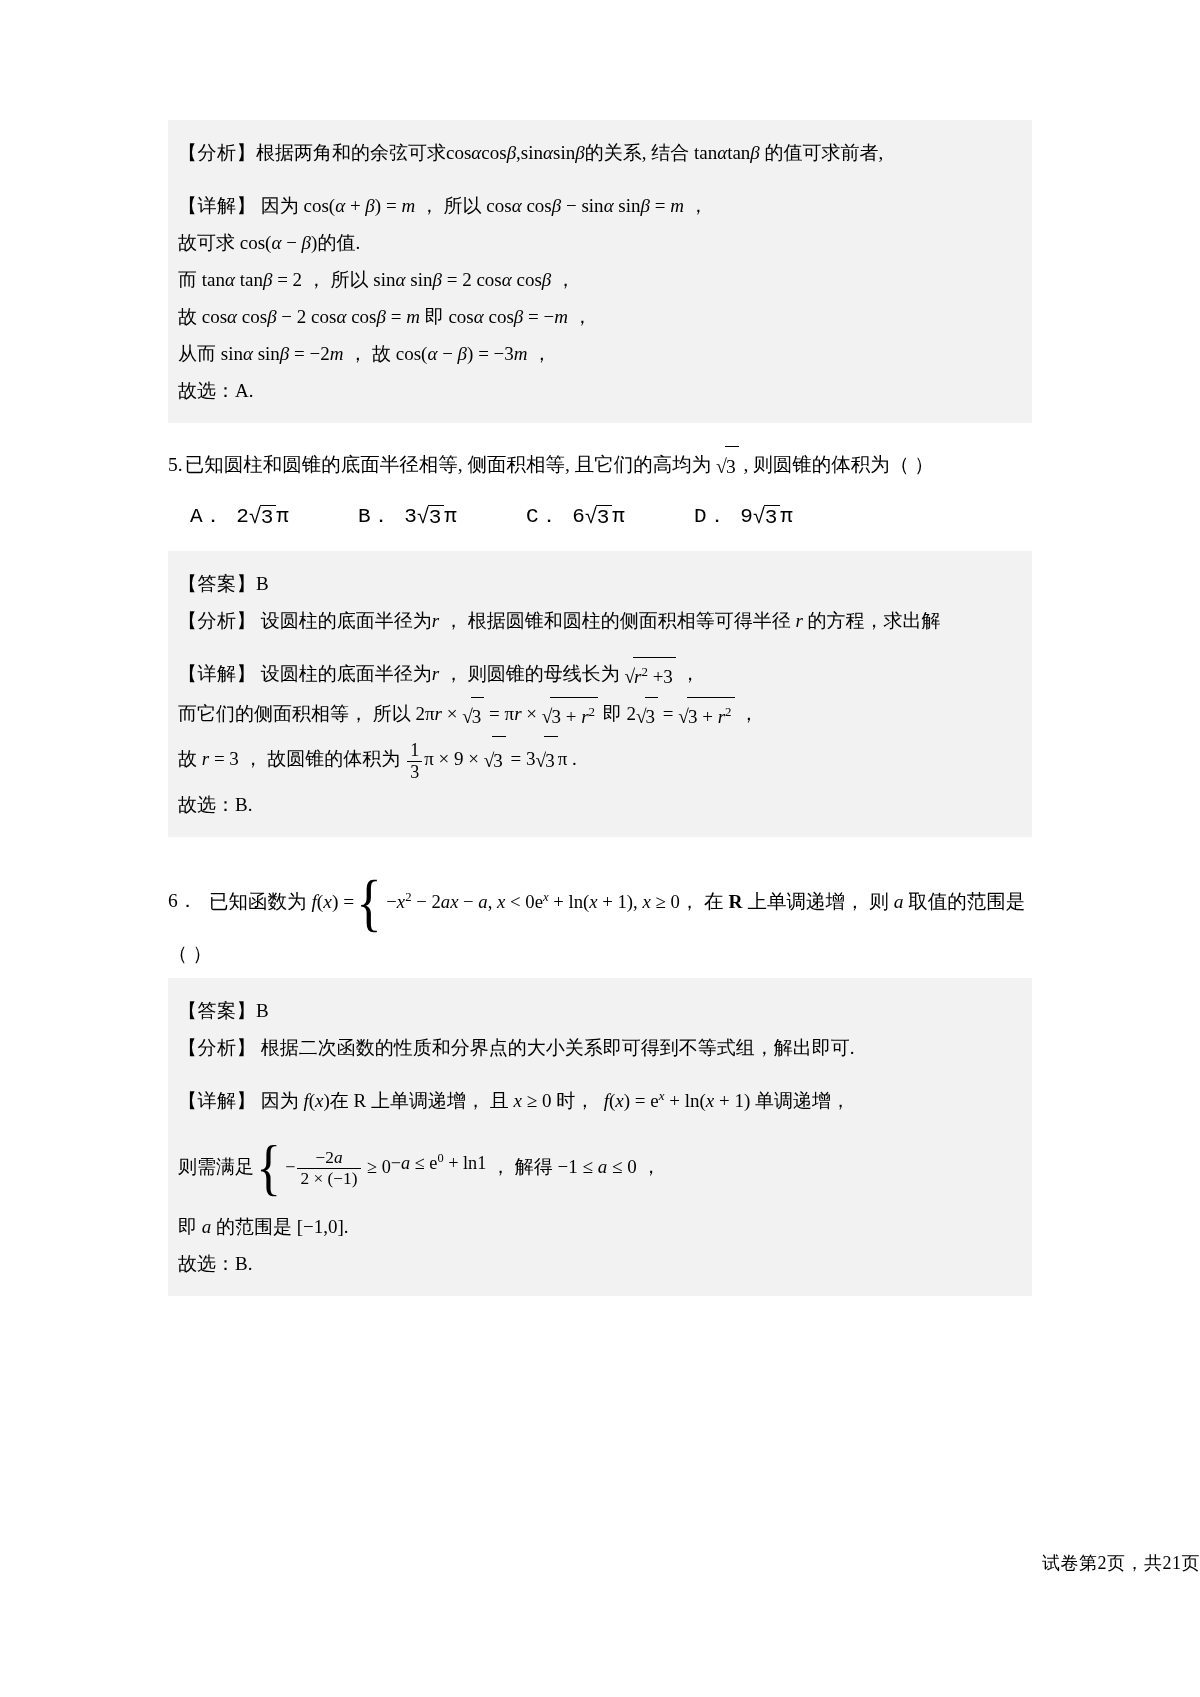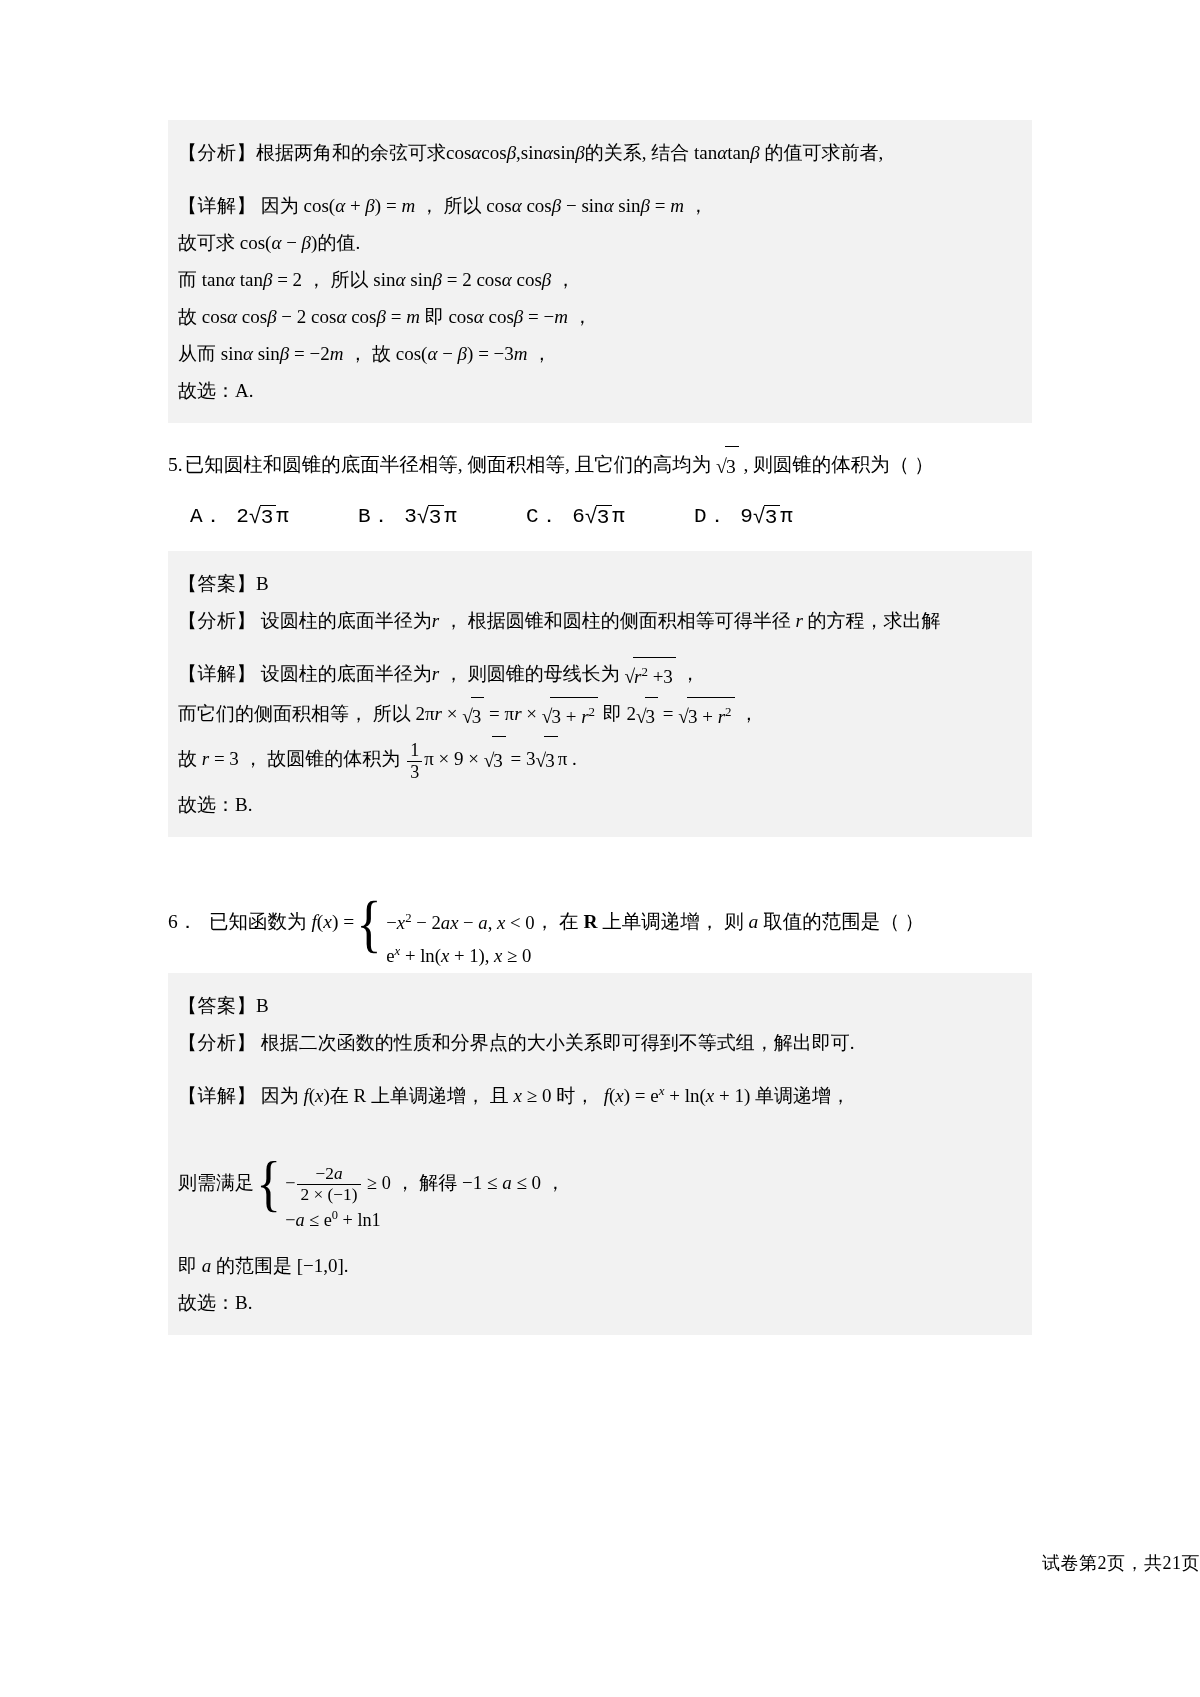--- a/index.html
+++ b/index.html
@@ -82,26 +82,24 @@
   .brace {
     font-size: 2.45em;
     line-height: 0.9;
     font-family: "Liberation Serif", serif;
     transform: scaleX(0.85);
     display: inline-block;
   }
   .brace-tall { font-size: 3.2em; }
   .cases {
     display: inline-flex;
-    flex-direction: column;
     justify-content: center;
     line-height: 1.75;
     font-size: 0.96em;
     padding-left: 2px;
-    margin-top: 32px;
   }
   .footer {
     position: absolute;
     left: 0;
     right: 0;
     bottom: 122px;
     text-align: right;
     font-size: 18px;
     letter-spacing: 0.5px;
   }

